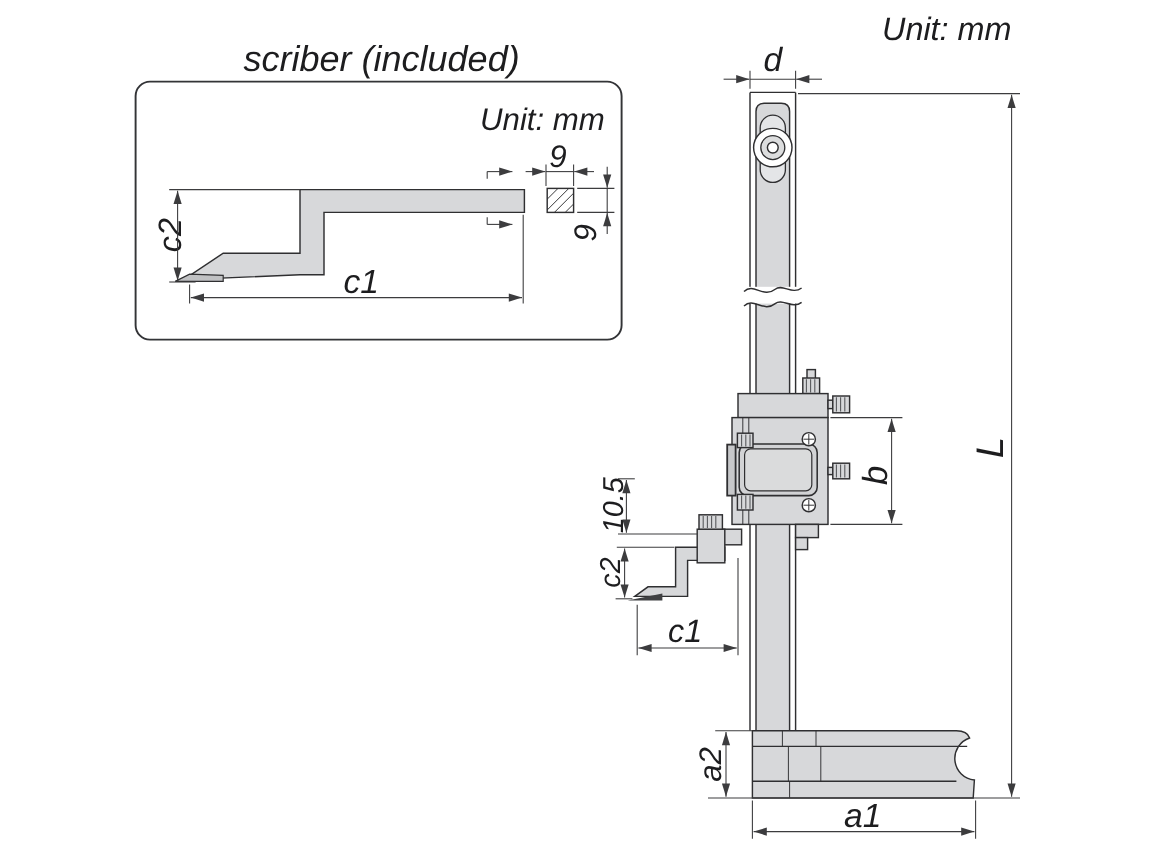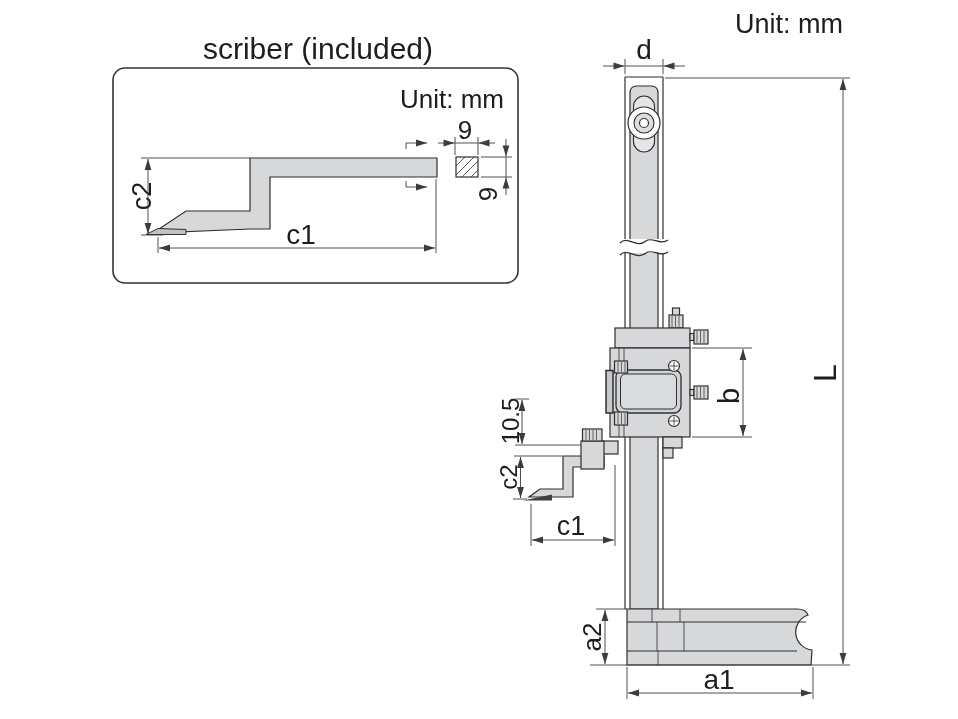--- a/index.html
+++ b/index.html
@@ -1,20 +1,20 @@
 <!DOCTYPE html>
 <html style="--metal: #d7d8da; --outline: #2f2f31; --dim: #3c3c3e; --text: #1d1d1f; --background: #ffffff;"><head>
 <meta charset="utf-8">
 <style>
   :root{
     --metal:#d7d8da; --outline:#2f2f31; --dim:#3c3c3e; --text:#1d1d1f; --background:#ffffff;
   }
   html,body{margin:0;padding:0;background:#fff;}
   .canvas{width:958px;height:719px;background:var(--background);position:relative;
-          font-family:"Liberation Sans",sans-serif;overflow:hidden;}
+          font-family:"Liberation Sans",sans-serif;overflow:hidden;font-style:italic;}
   svg{display:block;}
   svg text{fill:var(--text);font-family:"Liberation Sans",sans-serif;}
   .metal{fill:var(--metal);stroke:var(--outline);stroke-width:1.2;}
   .metal-light{fill:#e4e5e7;stroke:var(--outline);stroke-width:1.1;}
   .white{fill:#fff;stroke:var(--outline);stroke-width:1.2;}
   .ln{stroke:var(--outline);stroke-width:1.2;fill:none;}
   .thin{stroke:var(--outline);stroke-width:0.8;fill:none;}
   .dim{stroke:var(--dim);stroke-width:0.9;fill:none;}
   .knurl{stroke:#55575a;stroke-width:0.9;}
   .darktip{fill:#3f4042;stroke:none;}

